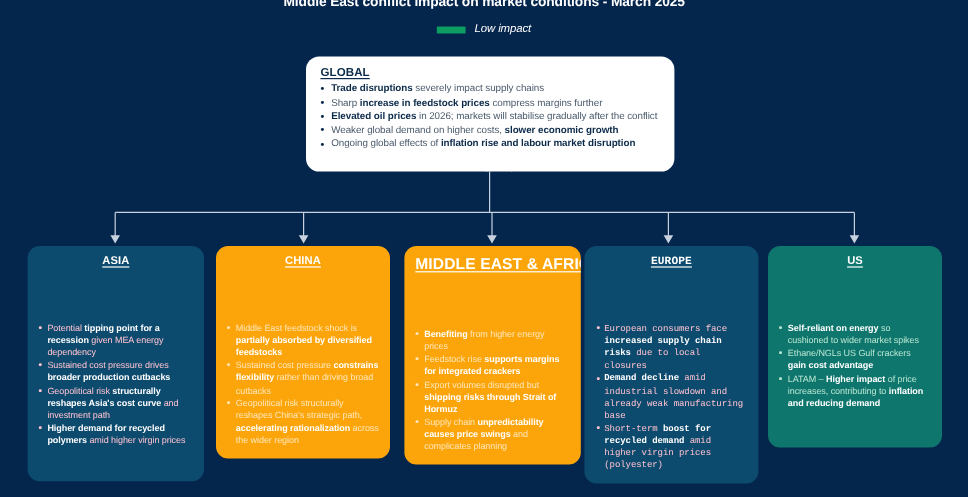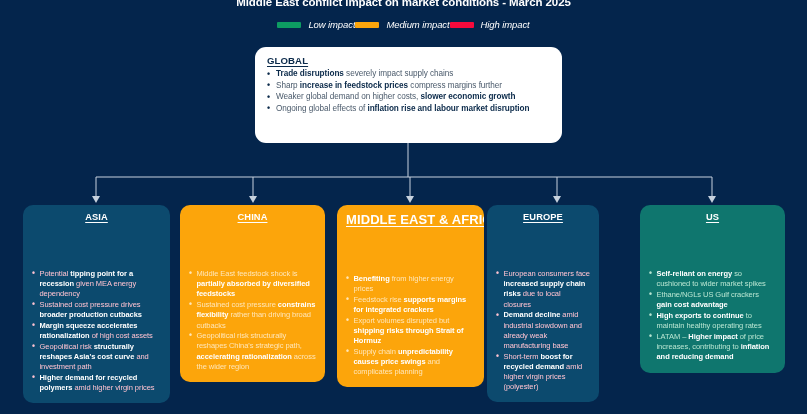--- a/index.html
+++ b/index.html
@@ -17,21 +17,21 @@
     text-align: center;
     font-size: 11.5px; font-weight: 700; color: #ffffff;
     letter-spacing: -0.1px;
     line-height: 13px;
     white-space: nowrap;
   }
 
   
   .legend {
     position: absolute; top: 19px; left: 0; width: 807px;
-    display: flex; justify-content: center; align-items: center; 
+    display: flex; justify-content: center; align-items: center; gap: 46px; flex-direction: column;
   }
   .legend-item { display: flex; align-items: center; gap: 7px; }
   .legend-swatch { width: 24px; height: 6px; border-radius: 1px; display: block; }
   .legend-label {
     font-size: 9.5px; font-style: italic; color: #ffffff; font-weight: 400;
     letter-spacing: -0.1px; white-space: nowrap;
   }
 
   
   #connectors { position: absolute; top: 0; left: 0; width: 807px; height: 414px; pointer-events: none; }
@@ -130,32 +130,32 @@
       <polygon points="553,196 561,196 557,203" fill="#c7d2de"></polygon>
       <line x1="712" y1="177" x2="712" y2="197" stroke="#c7d2de" stroke-width="1"></line>
       <polygon points="708,196 716,196 712,203" fill="#c7d2de"></polygon>
     </svg>
 
   <div class="global-card">
     <div class="global-title">GLOBAL</div>
     <ul class="global-list" id="global-list">
         <li><b>Trade disruptions</b> severely impact supply chains</li>
         <li>Sharp <b>increase in feedstock prices</b> compress margins further</li>
+        <li><b>Elevated oil prices</b> in 2026; markets will stabilise gradually after the conflict</li>
         <li>Weaker global demand on higher costs, <b>slower economic growth</b></li>
         <li>Ongoing global effects of <b>inflation rise and labour market disruption</b></li>
       </ul>
   </div>
 
   <div id="region-cards">
       <div class="region-card card-red" style="left: 23px; top: 205px; width: 147px; min-height: 196px;">
         <div class="region-title">ASIA</div>
         <ul class="region-list">
           <li>Potential <b>tipping point for a recession</b> given MEA energy dependency</li>
           <li>Sustained cost pressure drives <b>broader production cutbacks</b></li>
-          <li><b>Margin squeeze accelerates rationalization</b> of high cost assets</li>
           <li>Geopolitical risk <b>structurally reshapes Asia's cost curve</b> and investment path</li>
           <li><b>Higher demand for recycled polymers</b> amid higher virgin prices</li>
         </ul>
       </div>
       <div class="region-card card-orange" style="left: 180px; top: 205px; width: 145px; min-height: 148px;">
         <div class="region-title">CHINA</div>
         <ul class="region-list">
           <li>Middle East feedstock shock is <b>partially absorbed by diversified feedstocks</b></li>
           <li>Sustained cost pressure <b>constrains flexibility</b> rather than driving broad cutbacks</li>
           <li>Geopolitical risk structurally reshapes China's strategic path, <b>accelerating rationalization</b> across the wider region</li>
@@ -163,32 +163,31 @@
       </div>
       <div class="region-card card-orange" style="left: 337px; top: 205px; width: 147px; min-height: 158px;">
         <div class="region-title" style="font-size: 13px;">MIDDLE EAST &amp; AFRICA</div>
         <ul class="region-list">
           <li><b>Benefiting</b> from higher energy prices</li>
           <li>Feedstock rise <b>supports margins for integrated crackers</b></li>
           <li>Export volumes disrupted but <b>shipping risks through Strait of Hormuz</b></li>
           <li>Supply chain <b>unpredictability causes price swings</b> and complicates planning</li>
         </ul>
       </div>
-      <div class="region-card card-red" style="left: 487px; top: 205px; width: 112px; min-height: 178px;">
+      <div class="region-card card-red" style="left: 487px; top: 205px; width: 145px; min-height: 178px; font-family: Liberation Mono, monospace;">
         <div class="region-title">EUROPE</div>
         <ul class="region-list">
           <li>European consumers face <b>increased supply chain risks</b> due to local closures</li>
           <li><b>Demand decline</b> amid industrial slowdown and already weak manufacturing base</li>
           <li>Short-term <b>boost for recycled demand</b> amid higher virgin prices (polyester)</li>
         </ul>
       </div>
       <div class="region-card card-green" style="left: 640px; top: 205px; width: 145px; min-height: 168px;">
         <div class="region-title">US</div>
         <ul class="region-list">
           <li><b>Self-reliant on energy</b> so cushioned to wider market spikes</li>
           <li>Ethane/NGLs US Gulf crackers <b>gain cost advantage</b></li>
-          <li><b>High exports to continue</b> to maintain healthy operating rates</li>
           <li>LATAM – <b>Higher impact</b> of price increases, contributing to <b>inflation and reducing demand</b></li>
         </ul>
       </div>
     </div>
 
 </div>
 
 </body></html>

